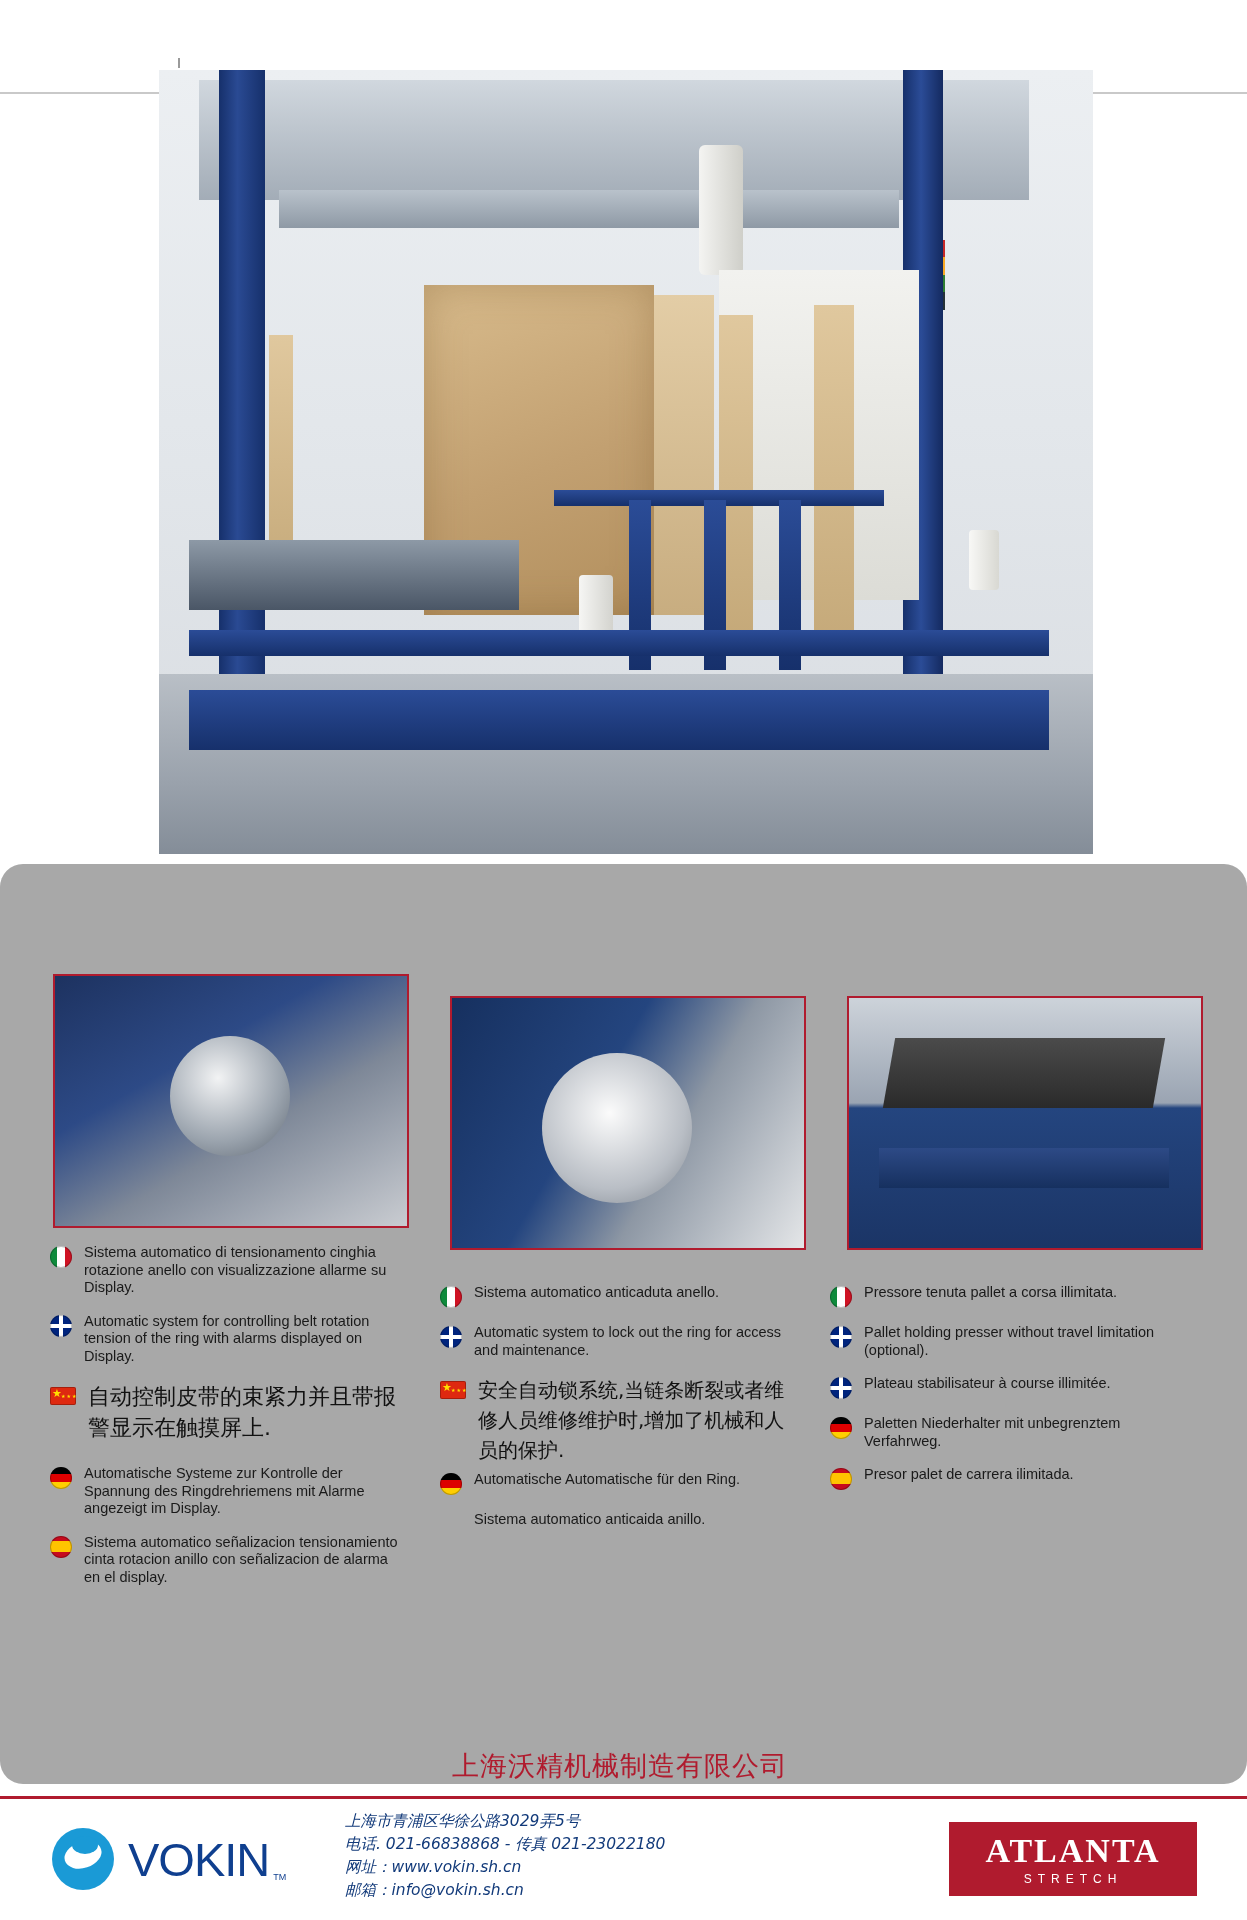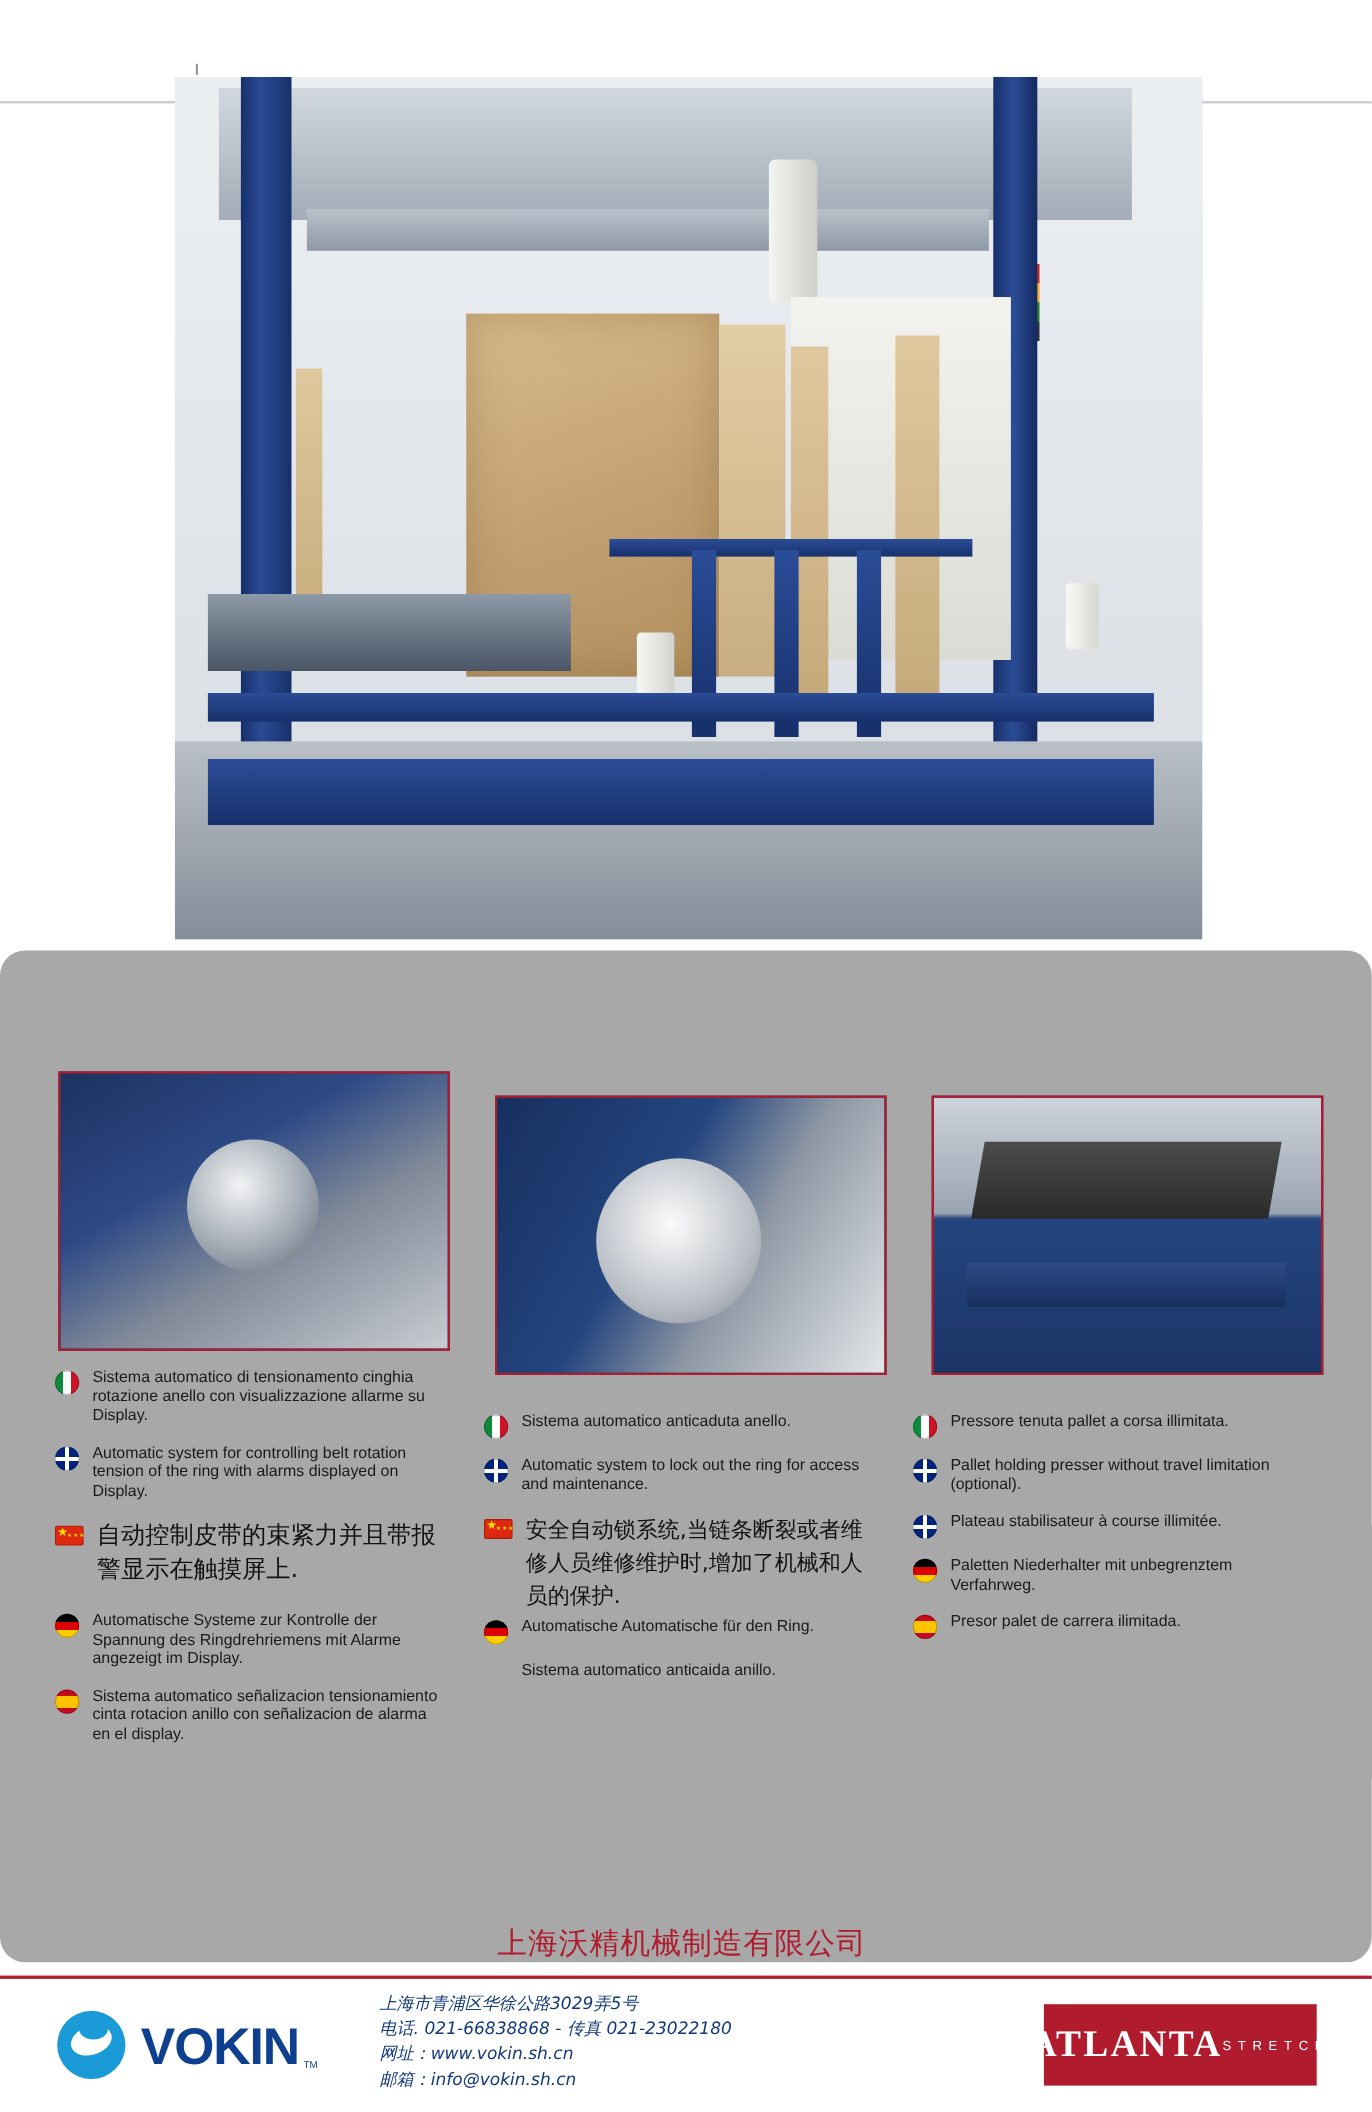--- a/index.html
+++ b/index.html
@@ -117,25 +117,25 @@
      color:#b01b2e;font-size:27px;font-family:"DejaVu Sans",sans-serif;letter-spacing:1px;}
   .redline{position:absolute;left:0;top:12px;width:1247px;height:3px;background:#b01b2e;}
   .addr{position:absolute;left:345px;top:26px;color:#123a7a;font-size:15.5px;line-height:23px;
         font-family:"DejaVu Sans",sans-serif;font-style:italic;}
   .vokin{position:absolute;left:52px;top:44px;display:flex;align-items:center;}
   .vokin-mark{width:62px;height:62px;border-radius:31px;background:#1a9ad6;position:relative;margin-right:14px;}
   .vokin-mark:after{content:"";position:absolute;left:12px;top:14px;width:38px;height:26px;border-radius:50%;
      background:#ffffff;transform:rotate(-18deg);}
   .vokin-mark:before{content:"";position:absolute;left:20px;top:8px;width:26px;height:18px;border-radius:50%;
      background:#1a9ad6;z-index:2;}
-  .vokin-word{font-size:47px;font-weight:bold;color:#0f3f8f;letter-spacing:-1px;}
+  .vokin-word{font-size:47px;font-weight:normal;color:#0f3f8f;letter-spacing:-1px;}
   .vokin-tm{font-size:9px;color:#0f3f8f;align-self:flex-end;margin:0 0 8px 4px;}
 
   .atlanta{position:absolute;right:50px;top:38px;width:248px;height:74px;background:#b01b2e;
-     display:flex;flex-direction:row;align-items:center;justify-content:center;}
+     display:flex;flex-direction:column;align-items:center;justify-content:center;}
   .atlanta-main{color:#ffffff;font-size:34px;font-weight:bold;letter-spacing:2px;
      font-family:"Liberation Serif",serif;}
   .atlanta-sub{color:#ffffff;font-size:12px;letter-spacing:6px;margin-top:2px;}
 </style>
 </head>
 <body>
 
 <div class="top-band">
   <div class="rule-left"></div>
   <div class="rule-right"></div>

